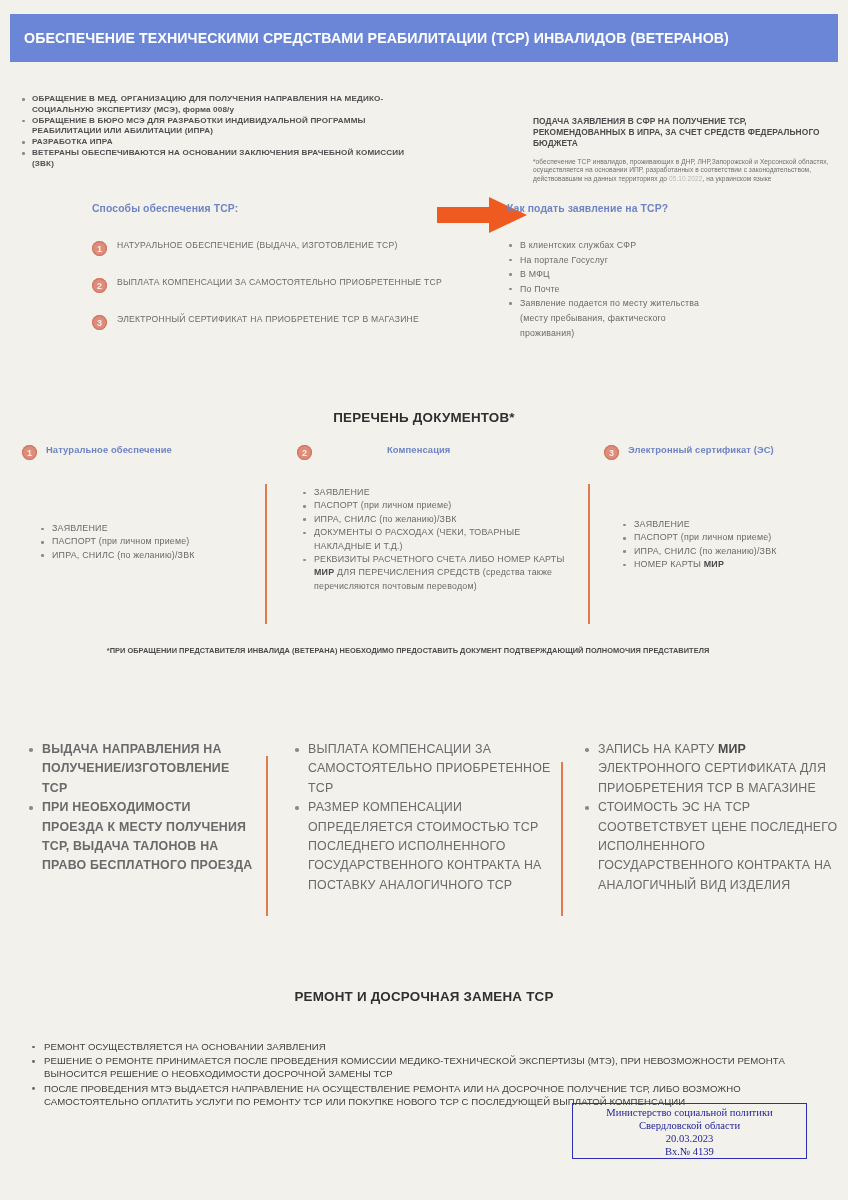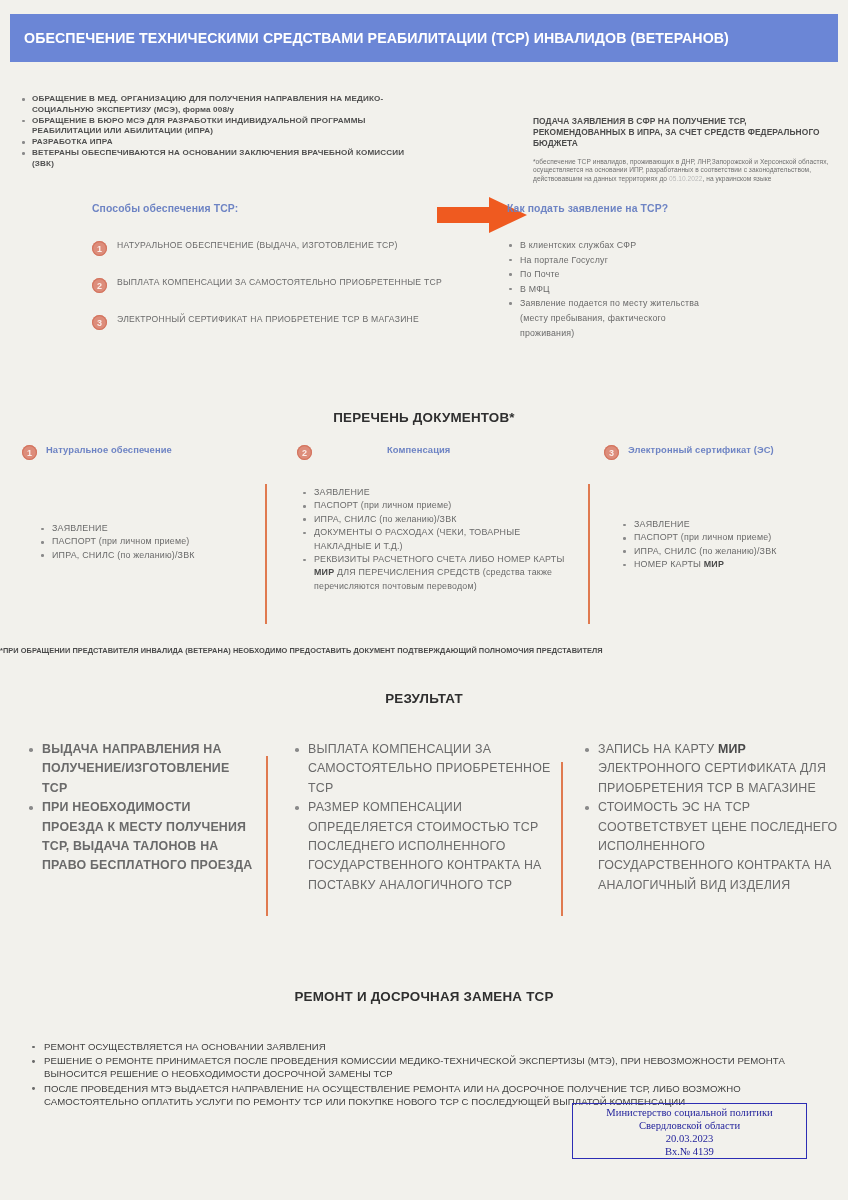--- a/index.html
+++ b/index.html
@@ -112,21 +112,21 @@
     width:2.6px;height:2.6px;background:#8a8a8a;border-radius:50%;
   }
   .doc-c1{left:38px;top:522px;width:210px;}
   .doc-c2{left:300px;top:486px;width:270px;}
   .doc-c3{left:620px;top:518px;width:220px;}
   .vline{position:absolute;width:2px;background:#e07a4f;}
   .vl-docs-1{left:265px;top:484px;height:140px;}
   .vl-docs-2{left:588px;top:484px;height:140px;}
 
   .foot-note{
-    position:absolute;left:0;top:646px;width:816px;text-align:left;
+    position:absolute;left:0;top:646px;width:816px;text-align:center;
     font-size:7.4px;font-weight:bold;color:#4a4a4a;letter-spacing:.05px;
   }
 
   
   .res-title{
     position:absolute;left:0;top:691px;width:848px;text-align:center;
     font-size:13.4px;font-weight:bold;color:#2f2f2f;letter-spacing:.2px;
   }
   .res-col{position:absolute;}
   .res-col ul{margin:0;padding:0;list-style:none;}
@@ -220,22 +220,22 @@
           <div class="num-text">ЭЛЕКТРОННЫЙ СЕРТИФИКАТ НА ПРИОБРЕТЕНИЕ ТСР В МАГАЗИНЕ</div>
         </div>
       </div>
     </div>
 
     <div class="ways-right">
       <div class="sec-head">Как подать заявление на ТСР?</div>
       <ul class="plain-list">
         <li>В клиентских службах СФР</li>
         <li>На портале Госуслуг</li>
+        <li>В МФЦ</li>
         <li>По Почте</li>
-        <li>В МФЦ</li>
         <li>Заявление подается по месту жительства</li>
         <li class="nobullet"> (месту пребывания, фактического</li>
         <li class="nobullet">проживания)</li>
       </ul>
     </div>
   </div>
 
   <div class="docs-title">ПЕРЕЧЕНЬ ДОКУМЕНТОВ*</div>
 
   <div class="doc-head doc-h1">
@@ -276,21 +276,20 @@
     <ul>
       <li>ЗАЯВЛЕНИЕ</li>
       <li>ПАСПОРТ (при личном приеме)</li>
       <li>ИПРА, СНИЛС (по желанию)/ЗВК</li>
       <li>НОМЕР КАРТЫ <b>МИР</b></li>
     </ul>
   </div>
 
   <div class="foot-note">*ПРИ ОБРАЩЕНИИ ПРЕДСТАВИТЕЛЯ ИНВАЛИДА (ВЕТЕРАНА) НЕОБХОДИМО ПРЕДОСТАВИТЬ ДОКУМЕНТ ПОДТВЕРЖДАЮЩИЙ ПОЛНОМОЧИЯ ПРЕДСТАВИТЕЛЯ</div>
 
-  <div class="res-title">РЕЗУЛЬТАТ</div>
   <div class="vline vl-res-1"></div>
   <div class="vline vl-res-2"></div>
 
   <div class="res-col res-c1">
     <ul>
       <li>ВЫДАЧА НАПРАВЛЕНИЯ НА ПОЛУЧЕНИЕ/ИЗГОТОВЛЕНИЕ ТСР</li>
       <li>ПРИ НЕОБХОДИМОСТИ ПРОЕЗДА К МЕСТУ ПОЛУЧЕНИЯ ТСР, ВЫДАЧА ТАЛОНОВ НА ПРАВО БЕСПЛАТНОГО ПРОЕЗДА</li>
     </ul>
   </div>
   <div class="res-col res-c2">

